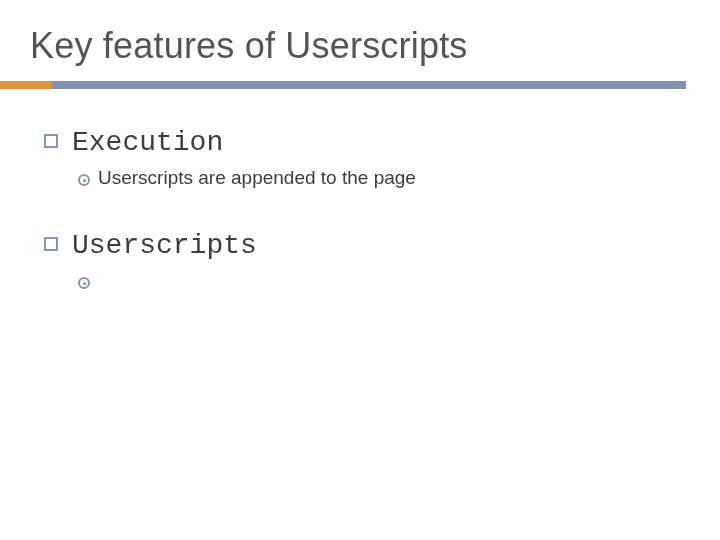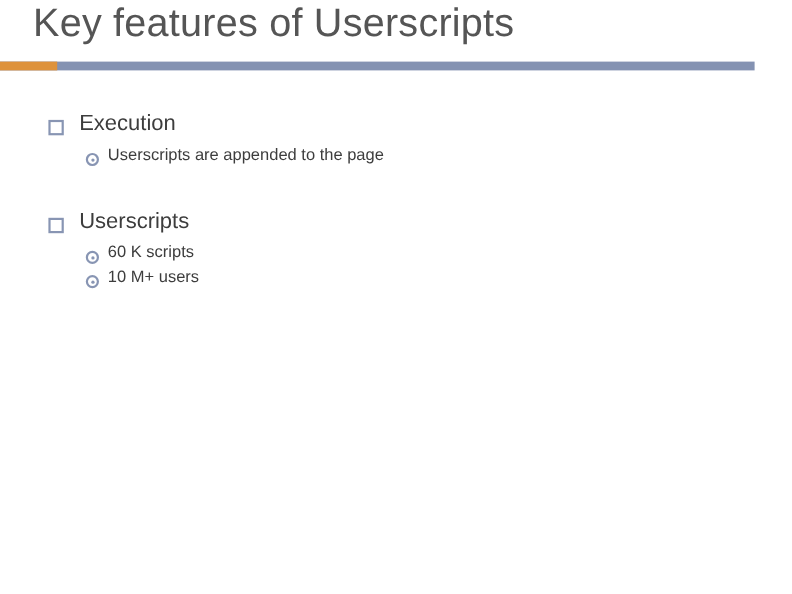--- a/index.html
+++ b/index.html
@@ -14,21 +14,21 @@
   .slide {
     position: relative;
     width: 720px;
     height: 540px;
     box-sizing: border-box;
   }
   .title {
     font-size: 36px;
     font-weight: 400;
     color: #555555;
-    padding: 0 0 0 30px;
+    padding: 25px 0 0 30px;
     letter-spacing: 0.2px;
   }
   
   .rule-container {
     position: relative;
     width: 686px;
     height: 8px;
     margin-top: 14px;
   }
   .rule-bar {
@@ -46,45 +46,46 @@
     width: 52px;
     height: 8px;
     background: #de923b;
   }
   .content {
     padding: 26px 36px 0 44px;
   }
   .l1 {
     display: flex;
     align-items: flex-start;
-    font-size: 20px;
+    font-size: 28px;
     margin-top: 10px;
     margin-bottom: 6px;
     color: #3d3d3d;
+    font-family: Liberation Mono, monospace;
   }
   .l1 .bullet {
     width: 14px;
     height: 14px;
     border: 2px solid #8895b3;
     box-sizing: border-box;
     margin-top: 9px;
     margin-right: 14px;
     flex: 0 0 auto;
   }
   .l1 .text {
     line-height: 1.25;
   }
   .sub {
     padding-left: 34px;
     padding-right: 10px;
   }
   .l2 {
     display: flex;
     align-items: flex-start;
-    font-size: 15px;
+    font-size: 19px;
     color: #3d3d3d;
     line-height: 1.28;
     margin-top: 2px;
   }
   .l2 .dot {
     width: 12px;
     height: 12px;
     border: 2px solid #8895b3;
     border-radius: 50%;
     box-sizing: border-box;
@@ -133,22 +134,17 @@
 
     <div class="gap"></div>
 
     <div class="l1">
       <span class="bullet"></span>
       <span class="text">Userscripts</span>
     </div>
     <div class="sub">
       <div class="l2">
         <span class="dot"></span>
-        <span>60 K scripts</span>
-      </div>
-      <div class="l2">
-        <span class="dot"></span>
-        <span>10 M+ users</span>
       </div>
     </div>
 
   </div>
 </div>
 
 </body></html>

